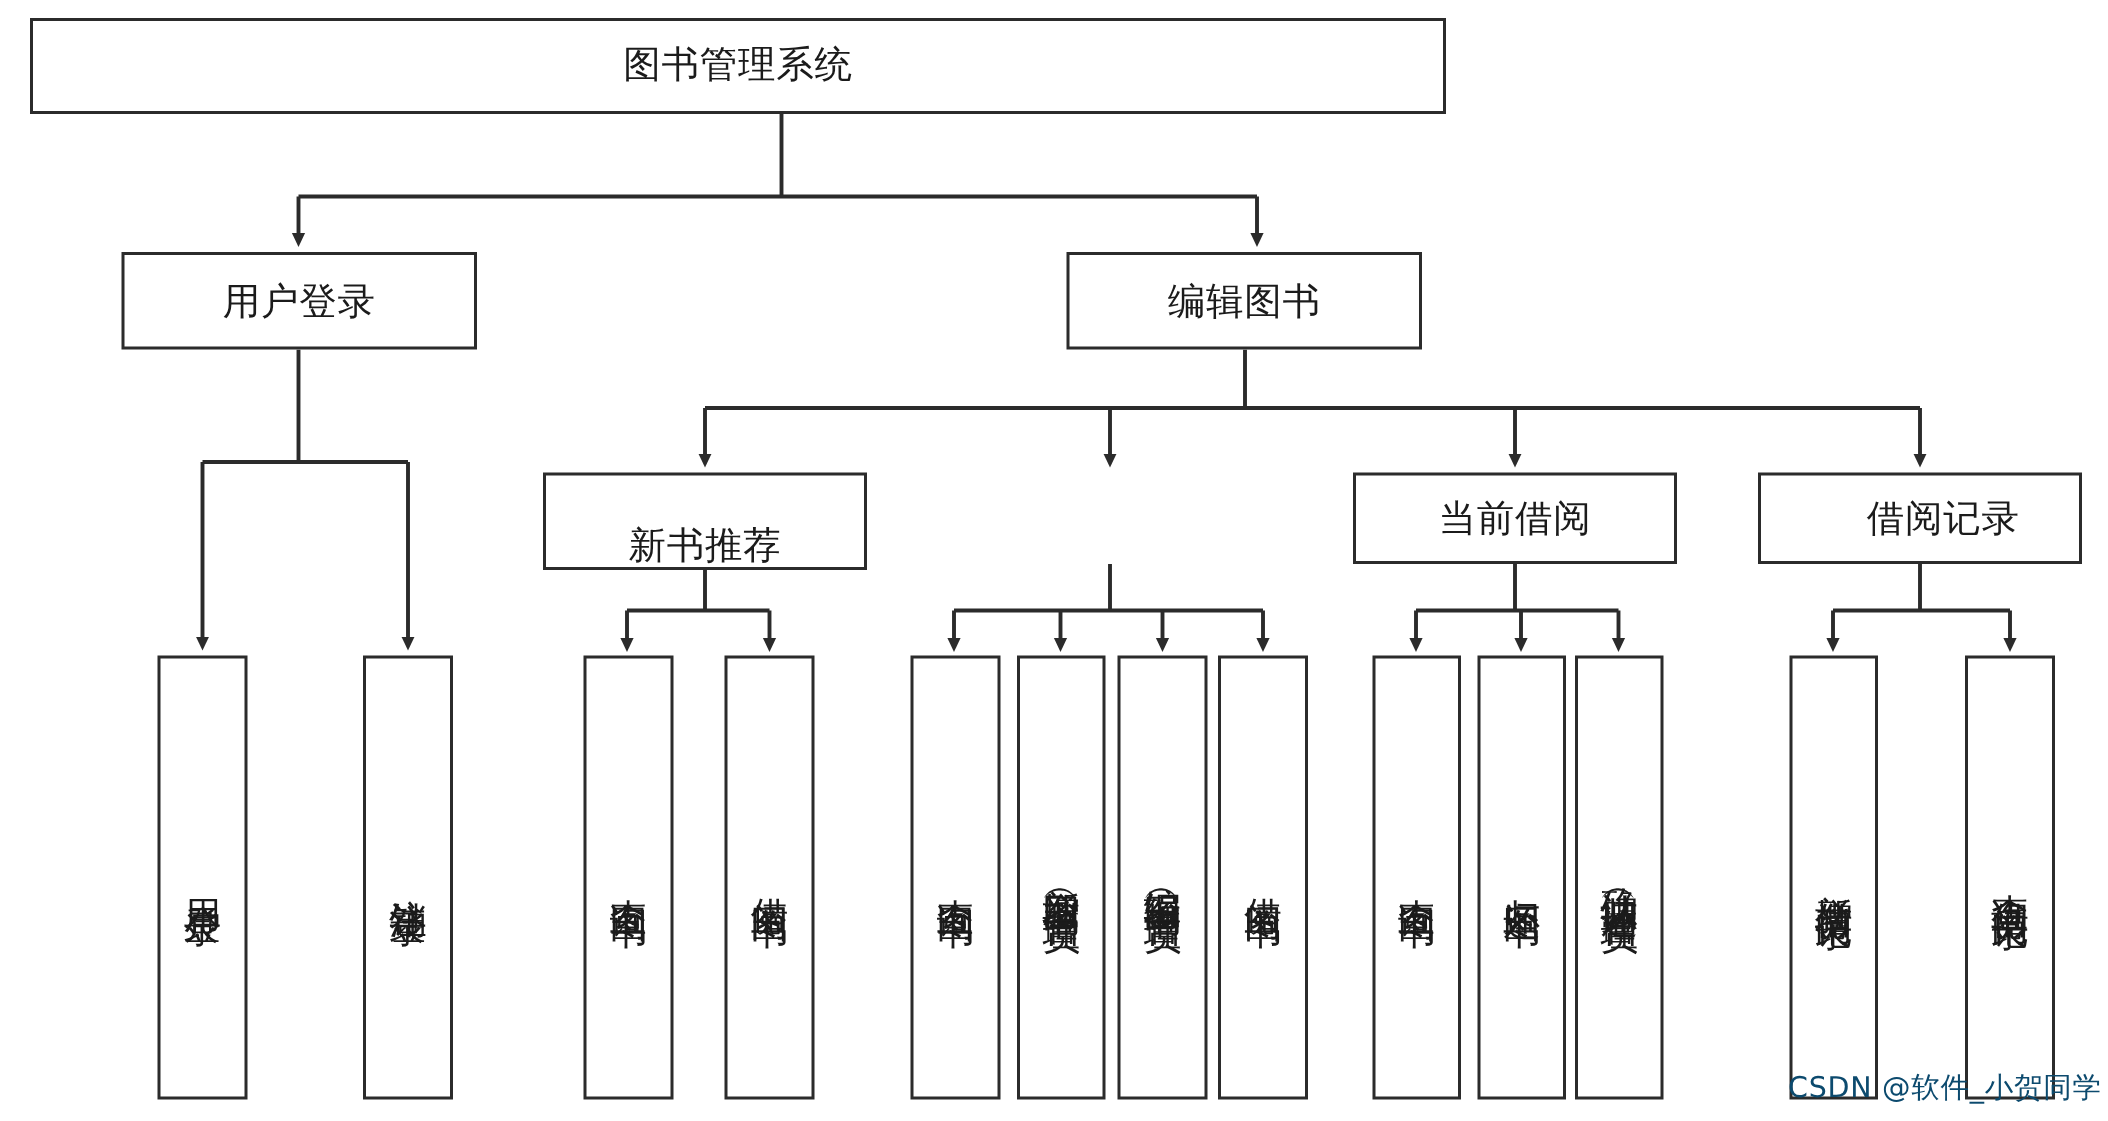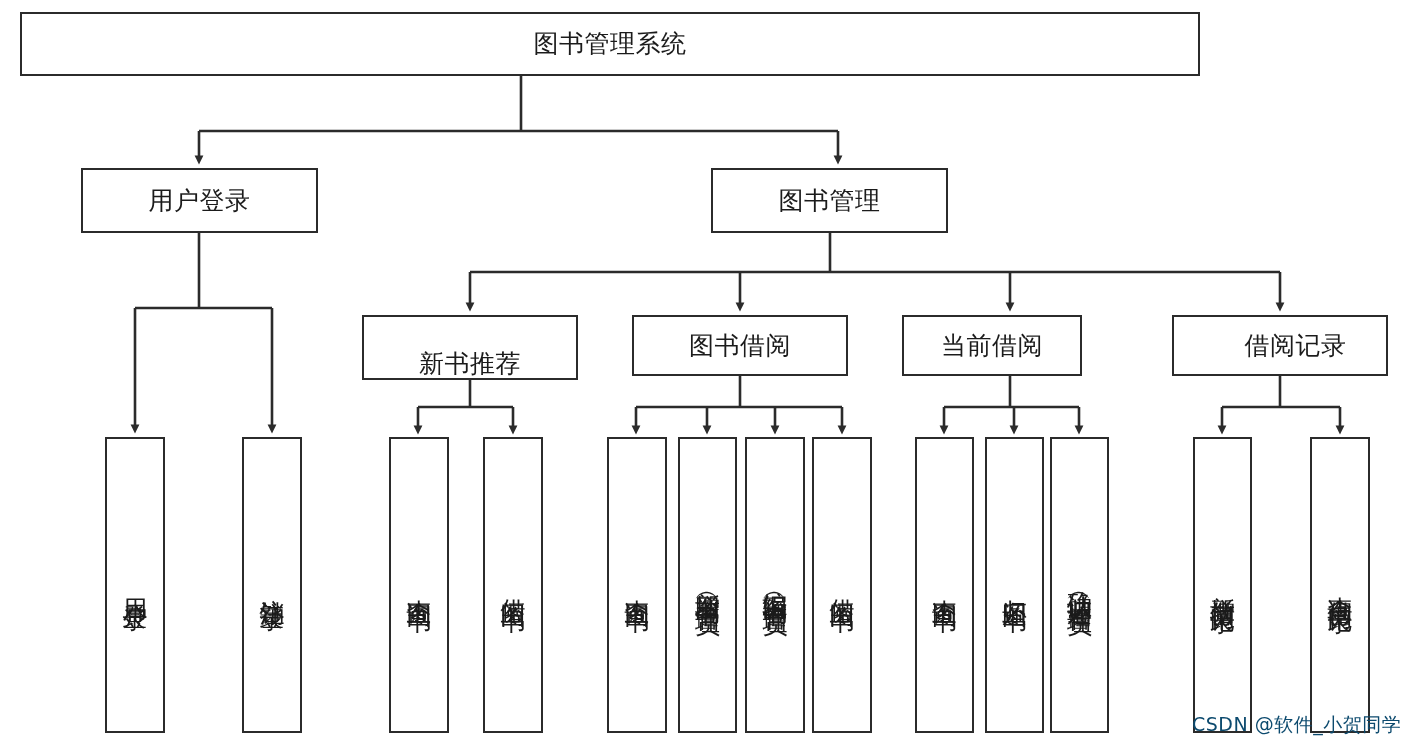--- a/index.html
+++ b/index.html
@@ -112,38 +112,35 @@
       <path d="M1014,407 L1014,430" marker-end="url(#arrow)"></path>
       <path d="M1079,407 L1079,430" marker-end="url(#arrow)"></path>
 
       <path d="M1280,376 L1280,407"></path>
       <path d="M1222,407 L1340,407"></path>
       <path d="M1222,407 L1222,430" marker-end="url(#arrow)"></path>
       <path d="M1340,407 L1340,430" marker-end="url(#arrow)"></path>
     </g>
   </svg>
 
-  <div class="node horizontal" style="left:20px; top:12px; width:1180px; height:64px;font-family:Liberation Serif, serif;">
+  <div class="node horizontal" style="left:20px; top:12px; width:944px; height:64px;font-family:Liberation Serif, serif;">
     <span class="label">图书管理系统</span>
   </div>
 
   <div class="node horizontal" style="left:81px; top:168px; width:237px; height:65px;">
     <span class="label">用户登录</span>
   </div>
   <div class="node horizontal" style="left:711px; top:168px; width:237px; height:65px;">
-    <span class="label">图书管理</span>
+    <span class="label">编辑图书</span>
   </div>
 
   <div class="node horizontal" style="left:362px; top:315px; width:216px; height:65px;align-items:flex-end;">
     <span class="label">新书推荐</span>
   </div>
-  <div class="node horizontal" style="left:632px; top:315px; width:216px; height:61px;">
-    <span class="label">图书借阅</span>
-  </div>
-  <div class="node horizontal" style="left:902px; top:315px; width:180px; height:61px;">
+  <div class="node horizontal" style="left:902px; top:315px; width:216px; height:61px;">
     <span class="label">当前借阅</span>
   </div>
   <div class="node horizontal" style="left:1172px; top:315px; width:216px; height:61px;padding-left:31px;">
     <span class="label">借阅记录</span>
   </div>
 
   <div class="node vertical" style="left:105px; top:437px; width:60px; height:296px;">
     <span class="label">用户登录</span>
   </div>
   <div class="node vertical" style="left:242px; top:437px; width:60px; height:296px;">

